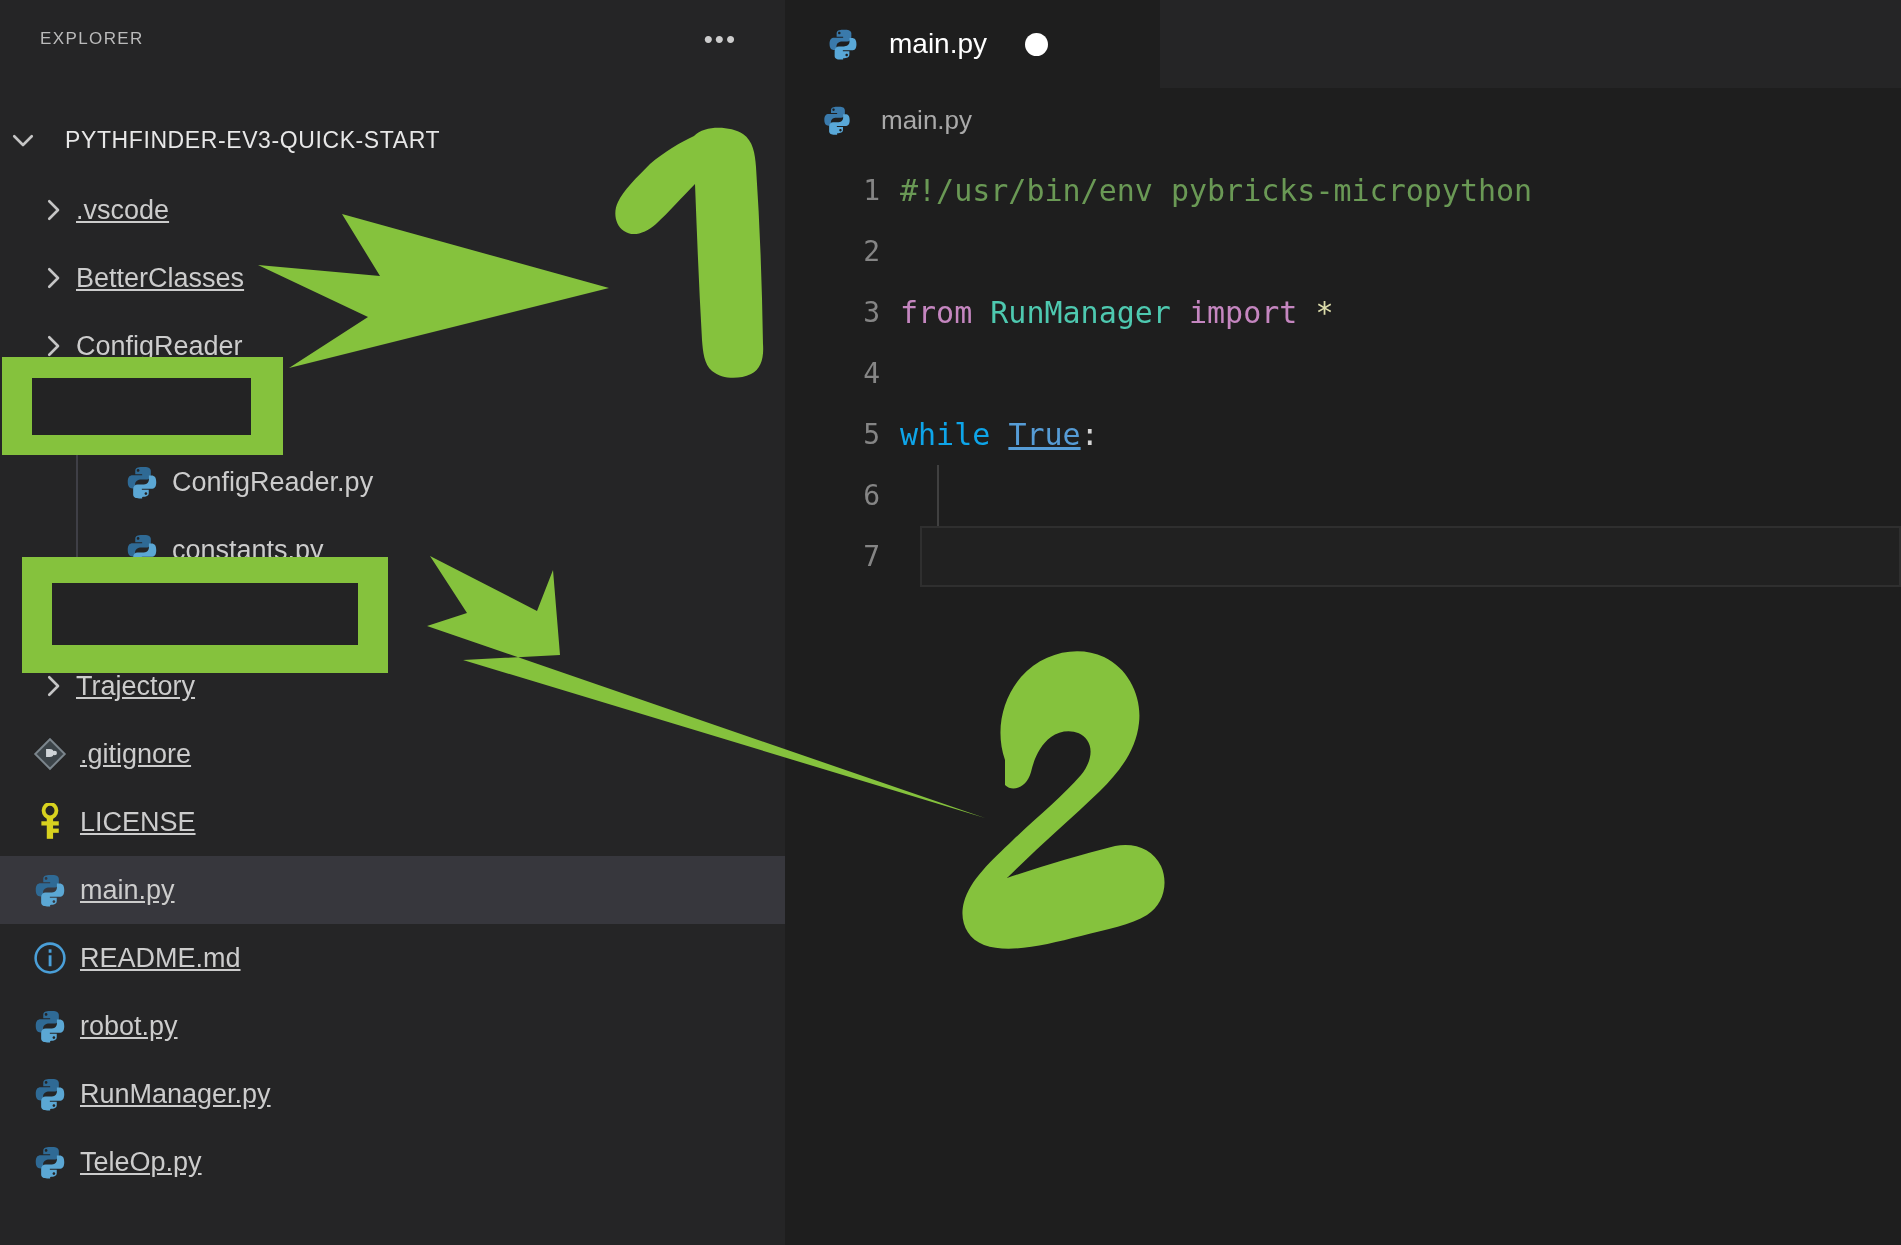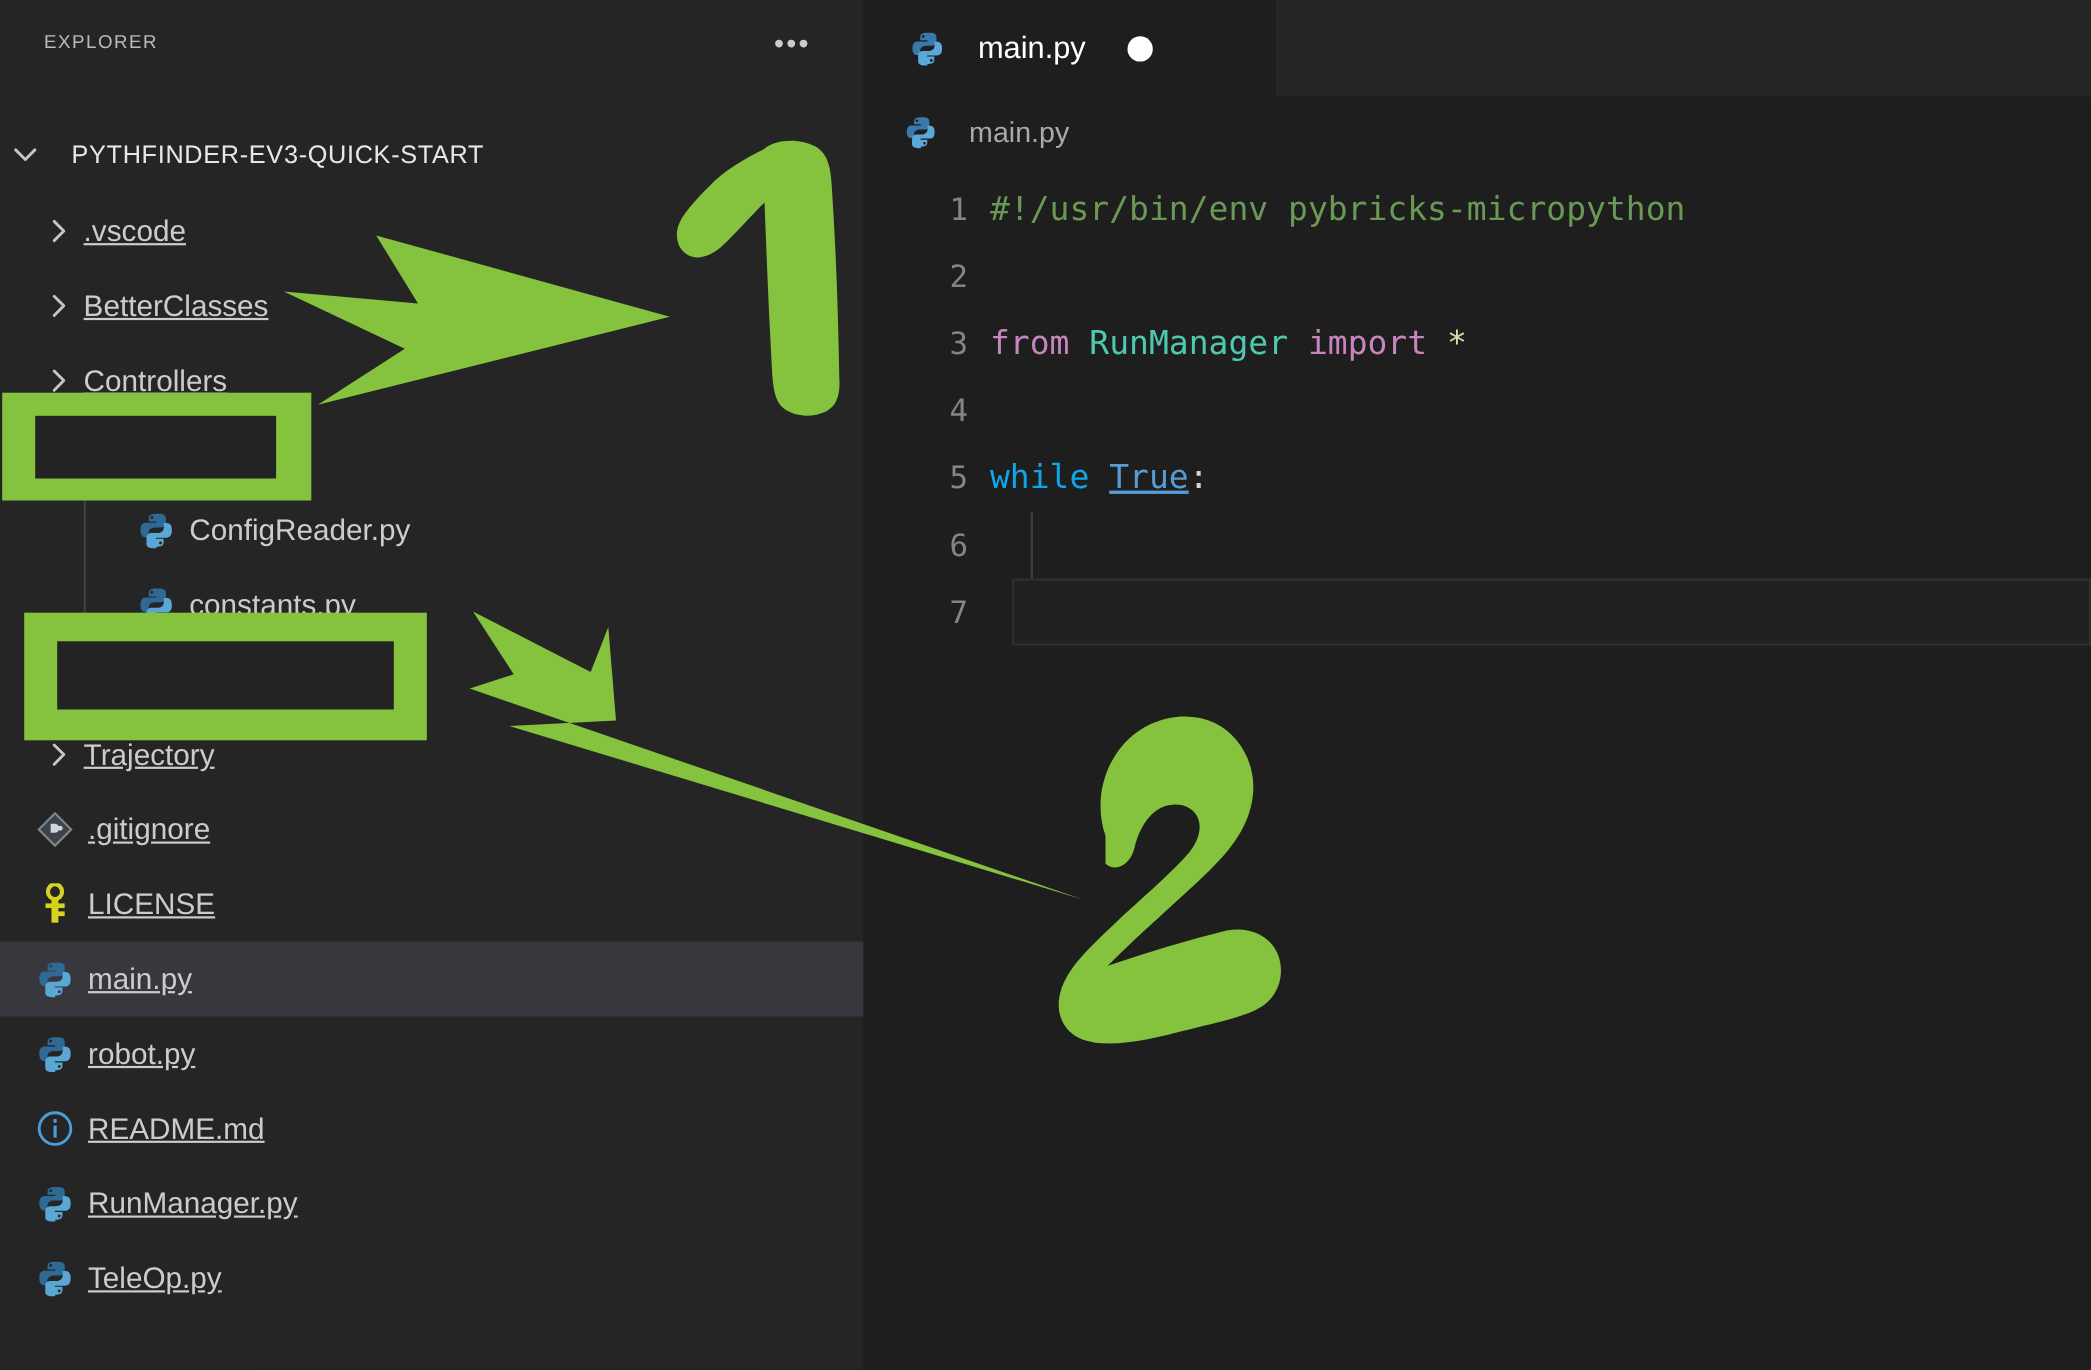--- a/index.html
+++ b/index.html
@@ -236,21 +236,21 @@
             </svg>
           </span>
           <span class="label">BetterClasses</span>
         </div>
         <div class="row ind-1">
           <span class="twisty">
             <svg width="30" height="30" viewBox="0 0 24 24">
               <path d="M9 5l7 7-7 7" fill="none" stroke="#c5c5c5" stroke-width="2.1" stroke-linecap="round" stroke-linejoin="round"></path>
             </svg>
           </span>
-          <span class="label">Controllers</span>
+          <span class="label">ConfigReader</span>
         </div>
         <div class="row ind-1">
           <span class="twisty">
             <svg width="30" height="30" viewBox="0 0 24 24">
               <path d="M5 9l7 7 7-7" fill="none" stroke="#c5c5c5" stroke-width="2.1" stroke-linecap="round" stroke-linejoin="round"></path>
             </svg>
           </span>
           <span class="label">Settings</span>
         </div>
         <div class="row ind-2">
@@ -315,35 +315,35 @@
             <svg width="36" height="36" viewBox="0 0 24 24">
               <path d="M11.9 2c-2.6 0-4.4.6-4.4 2.6v2.2h4.6v.7H5.8C3.7 7.5 2.5 8.8 2.5 11.9c0 3 1 4.4 3.3 4.4h1.6v-2.6c0-2.4 2-3.4 4-3.4h3.5c1.7 0 3-1.4 3-3V4.6C17.9 2.8 16.1 2 13.9 2h-2zm-2.5 1.4c.5 0 .9.4.9.9s-.4.9-.9.9-.9-.4-.9-.9.4-.9.9-.9z" fill="#2f6a95"></path>
               <path d="M12.1 22c2.6 0 4.4-.6 4.4-2.6v-2.2h-4.6v-.7h6.3c2.1 0 3.3-1.3 3.3-4.4 0-3-1-4.4-3.3-4.4h-1.6v2.6c0 2.4-2 3.4-4 3.4h-3.5c-1.7 0-3 1.4-3 3v3.7c0 1.8 1.8 2.6 4 2.6h2zm2.5-1.4c-.5 0-.9-.4-.9-.9s.4-.9.9-.9.9.4.9.9-.4.9-.9.9z" fill="#5ba7d4"></path>
             </svg>
           </span>
           <span class="label">main.py</span>
         </div>
         <div class="row ind-1">
           <span class="icon-slot">
             <svg width="36" height="36" viewBox="0 0 24 24">
-              <path d="M11.9 2c-2.6 0-4.4.6-4.4 2.6v2.2h4.6v.7H5.8C3.7 7.5 2.5 8.8 2.5 11.9c0 3 1 4.4 3.3 4.4h1.6v-2.6c0-2.4 2-3.4 4-3.4h3.5c1.7 0 3-1.4 3-3V4.6C17.9 2.8 16.1 2 13.9 2h-2zm-2.5 1.4c.5 0 .9.4.9.9s-.4.9-.9.9-.9-.4-.9-.9.4-.9.9-.9z" fill="#2f6a95"></path>
-              <path d="M12.1 22c2.6 0 4.4-.6 4.4-2.6v-2.2h-4.6v-.7h6.3c2.1 0 3.3-1.3 3.3-4.4 0-3-1-4.4-3.3-4.4h-1.6v2.6c0 2.4-2 3.4-4 3.4h-3.5c-1.7 0-3 1.4-3 3v3.7c0 1.8 1.8 2.6 4 2.6h2zm2.5-1.4c-.5 0-.9-.4-.9-.9s.4-.9.9-.9.9.4.9.9-.4.9-.9.9z" fill="#5ba7d4"></path>
-            </svg>
-          </span>
-          <span class="label">robot.py</span>
-        </div>
-        <div class="row ind-1">
-          <span class="icon-slot">
-            <svg width="36" height="36" viewBox="0 0 24 24">
               <circle cx="12" cy="12" r="9.6" fill="none" stroke="#4a9fd8" stroke-width="1.7"></circle>
               <rect x="11.1" y="10.2" width="1.9" height="7.3" fill="#4a9fd8"></rect>
               <rect x="11.1" y="6.2" width="1.9" height="2.3" fill="#4a9fd8"></rect>
             </svg>
           </span>
           <span class="label">README.md</span>
+        </div>
+        <div class="row ind-1">
+          <span class="icon-slot">
+            <svg width="36" height="36" viewBox="0 0 24 24">
+              <path d="M11.9 2c-2.6 0-4.4.6-4.4 2.6v2.2h4.6v.7H5.8C3.7 7.5 2.5 8.8 2.5 11.9c0 3 1 4.4 3.3 4.4h1.6v-2.6c0-2.4 2-3.4 4-3.4h3.5c1.7 0 3-1.4 3-3V4.6C17.9 2.8 16.1 2 13.9 2h-2zm-2.5 1.4c.5 0 .9.4.9.9s-.4.9-.9.9-.9-.4-.9-.9.4-.9.9-.9z" fill="#2f6a95"></path>
+              <path d="M12.1 22c2.6 0 4.4-.6 4.4-2.6v-2.2h-4.6v-.7h6.3c2.1 0 3.3-1.3 3.3-4.4 0-3-1-4.4-3.3-4.4h-1.6v2.6c0 2.4-2 3.4-4 3.4h-3.5c-1.7 0-3 1.4-3 3v3.7c0 1.8 1.8 2.6 4 2.6h2zm2.5-1.4c-.5 0-.9-.4-.9-.9s.4-.9.9-.9.9.4.9.9-.4.9-.9.9z" fill="#5ba7d4"></path>
+            </svg>
+          </span>
+          <span class="label">robot.py</span>
         </div>
         <div class="row ind-1">
           <span class="icon-slot">
             <svg width="36" height="36" viewBox="0 0 24 24">
               <path d="M11.9 2c-2.6 0-4.4.6-4.4 2.6v2.2h4.6v.7H5.8C3.7 7.5 2.5 8.8 2.5 11.9c0 3 1 4.4 3.3 4.4h1.6v-2.6c0-2.4 2-3.4 4-3.4h3.5c1.7 0 3-1.4 3-3V4.6C17.9 2.8 16.1 2 13.9 2h-2zm-2.5 1.4c.5 0 .9.4.9.9s-.4.9-.9.9-.9-.4-.9-.9.4-.9.9-.9z" fill="#2f6a95"></path>
               <path d="M12.1 22c2.6 0 4.4-.6 4.4-2.6v-2.2h-4.6v-.7h6.3c2.1 0 3.3-1.3 3.3-4.4 0-3-1-4.4-3.3-4.4h-1.6v2.6c0 2.4-2 3.4-4 3.4h-3.5c-1.7 0-3 1.4-3 3v3.7c0 1.8 1.8 2.6 4 2.6h2zm2.5-1.4c-.5 0-.9-.4-.9-.9s.4-.9.9-.9.9.4.9.9-.4.9-.9.9z" fill="#5ba7d4"></path>
             </svg>
           </span>
           <span class="label">RunManager.py</span>
         </div>

